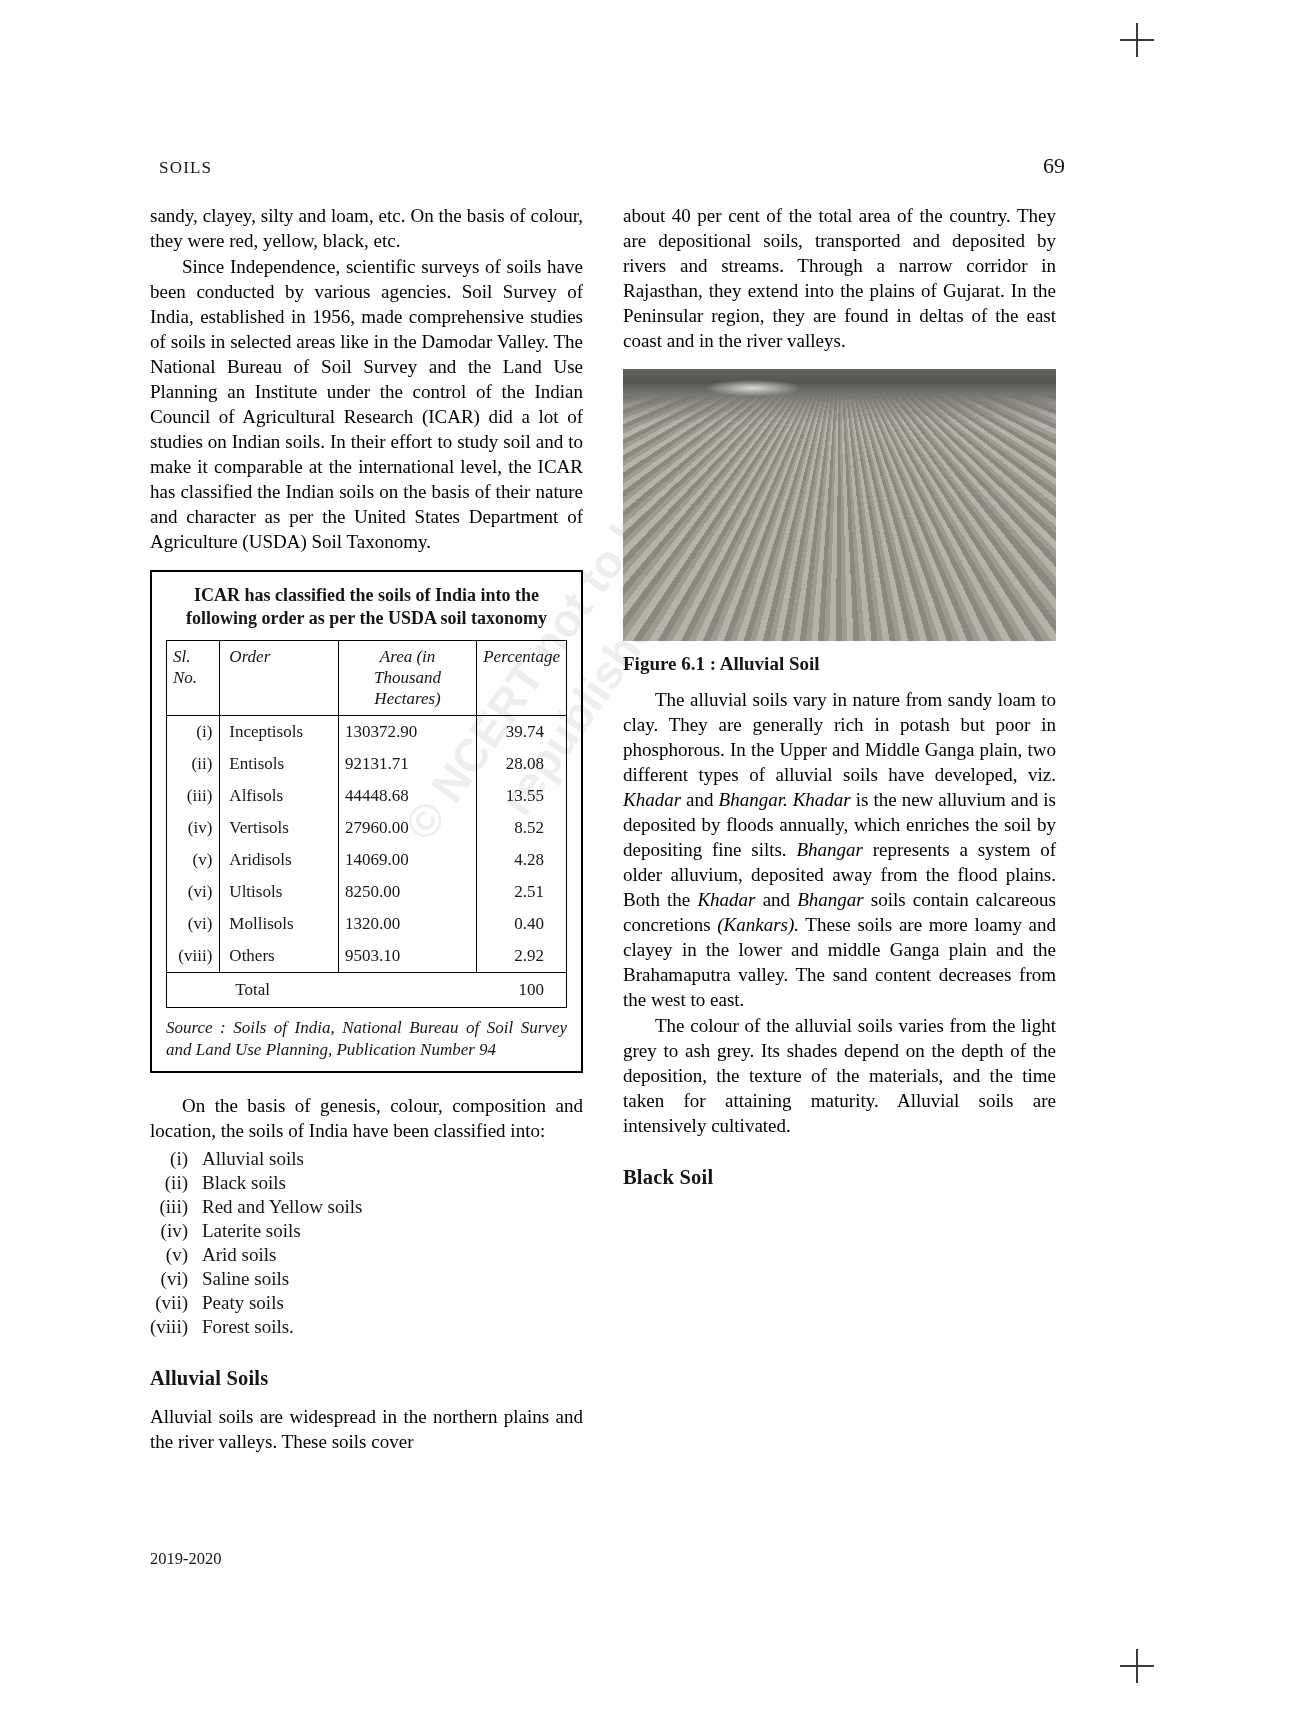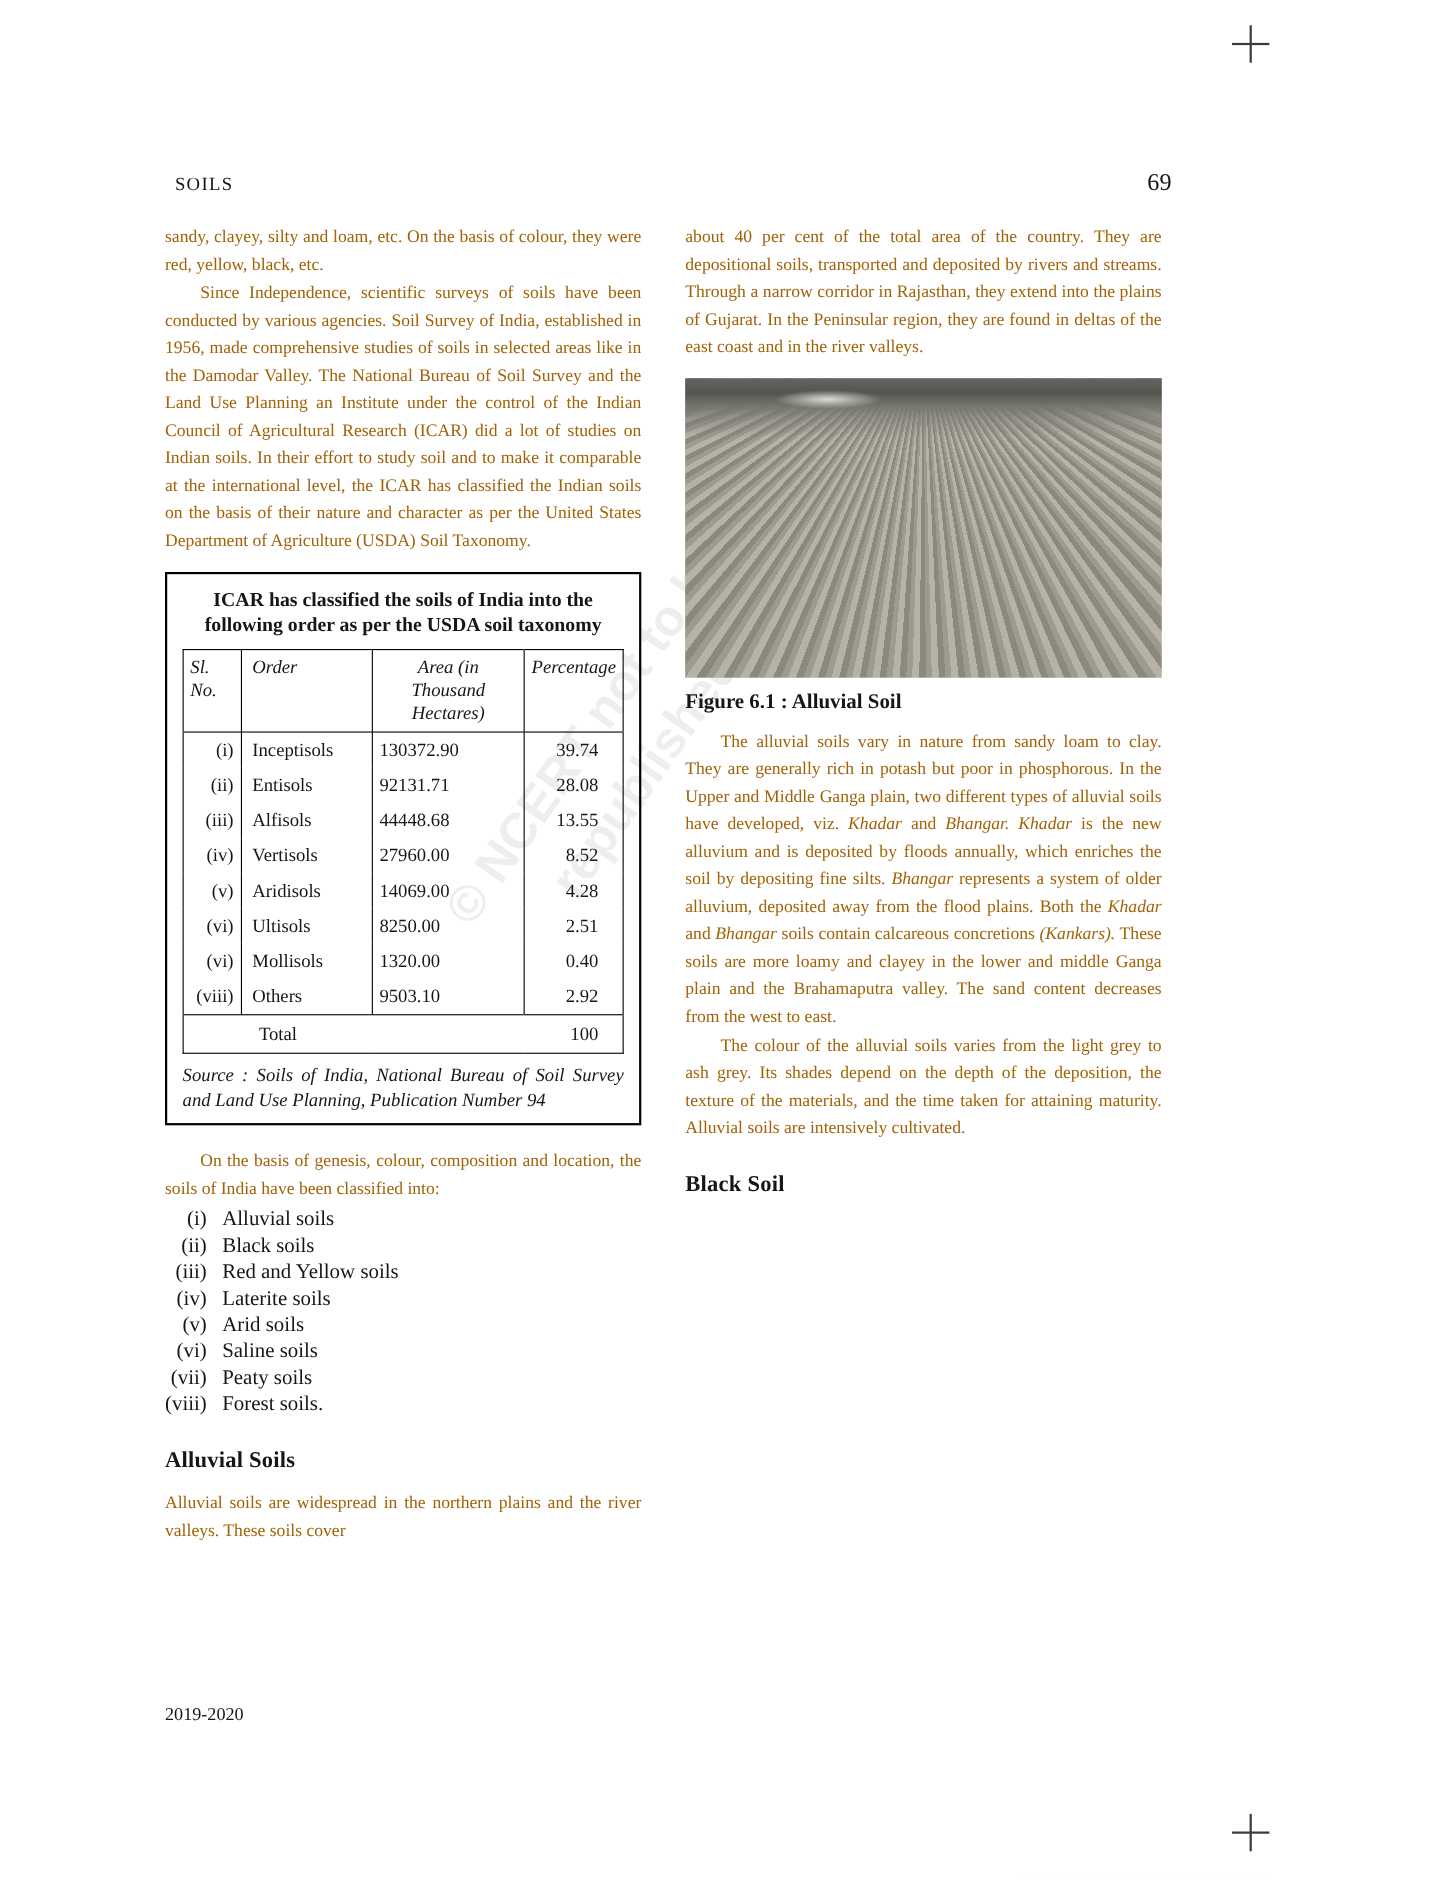--- a/index.html
+++ b/index.html
@@ -32,21 +32,21 @@
     font-family:"Liberation Sans",sans-serif; font-weight:bold;
   }
 
   
   .columns {
     position:absolute; top:203px; left:150px; width:906px;
     display:flex; gap:40px;
   }
   .col { width:433px; }
 
-  p { font-size:16px; line-height:25px; text-align:justify; color:#a16207; }
+  p { font-size:19px; line-height:25px; text-align:justify; color:#000000; }
   p.indent { text-indent:32px; }
   p + p { margin-top:1px; }
   .it { font-style:italic; }
 
   h3.sect {
     font-size:20.5px; font-weight:bold; margin:28px 0 14px 0; letter-spacing:0.2px;
   }
 
   
   .table-box {

